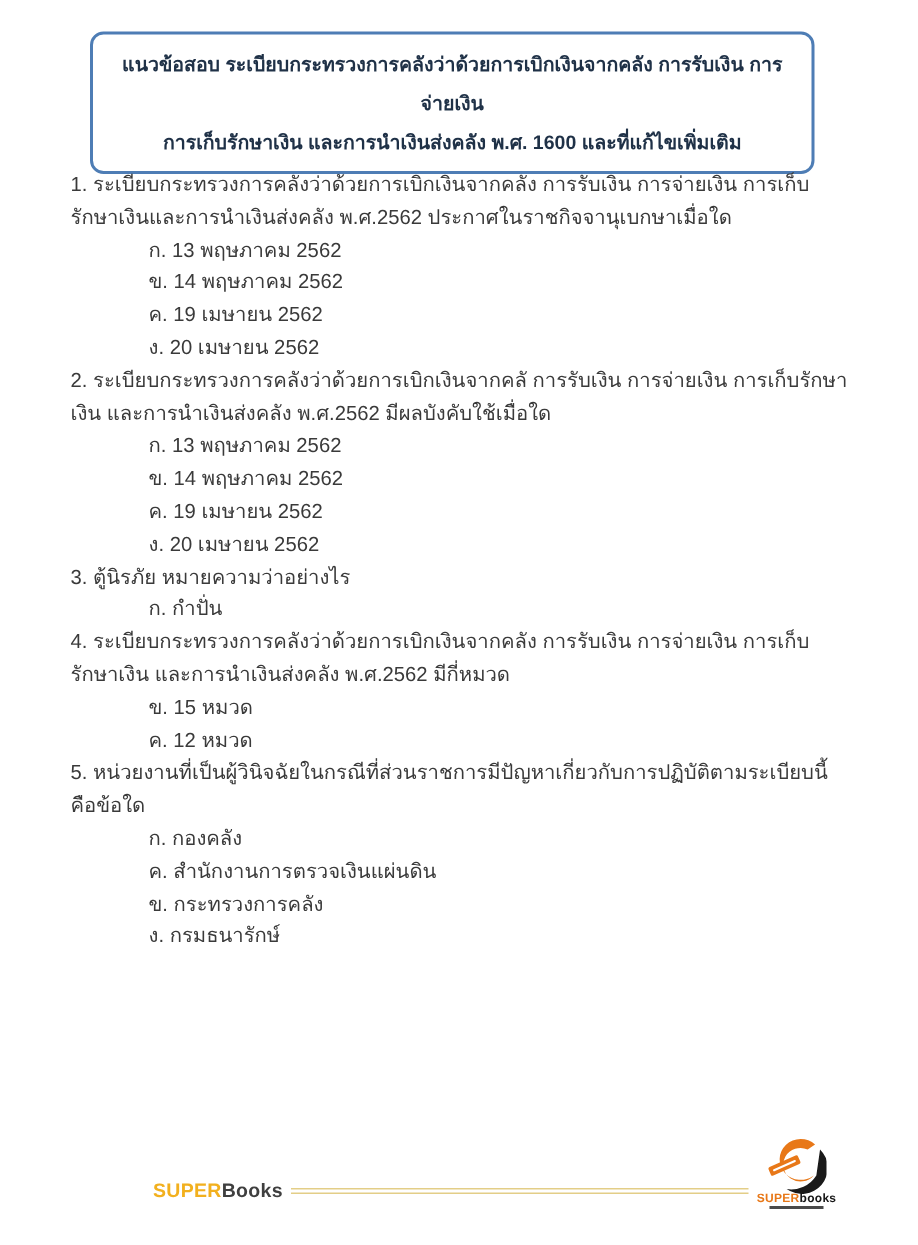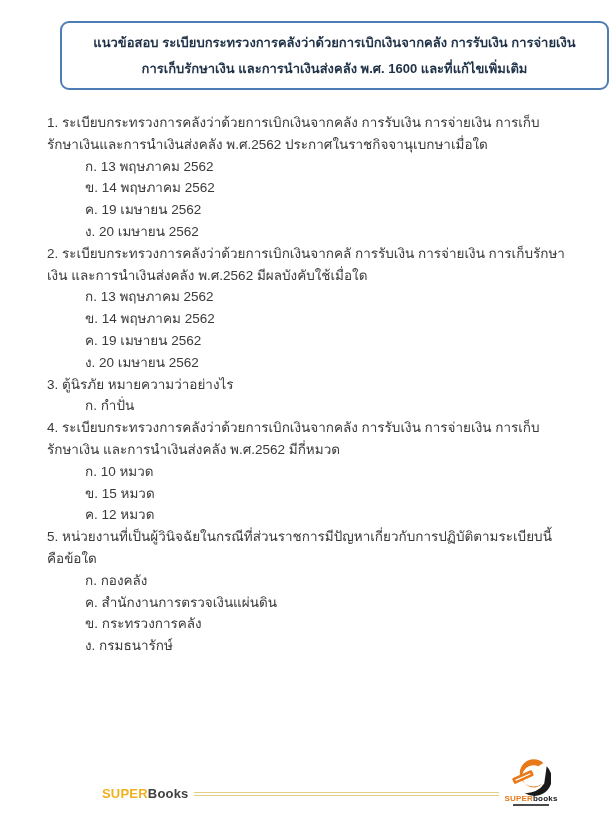--- a/index.html
+++ b/index.html
@@ -12,21 +12,21 @@
     font-family: "Liberation Sans", "DejaVu Sans", sans-serif;
     color: #3a3a3a;
     overflow: hidden;
   }
 
   
   .header-box {
     position: absolute;
     left: 60px;
     top: 21px;
-    width: 549px;
+    width: 483px;
     min-height: 57px;
     border: 2px solid #4e7db5;
     border-radius: 9px;
     padding: 7px 16px 6px 16px;
     display: flex;
     flex-direction: column;
     justify-content: center;
     text-align: center;
   }
   .header-box .title-line {
@@ -43,21 +43,21 @@
     left: 47px;
     top: 112px;
     width: 520px;
   }
   .question-block { margin: 0; }
   .question-text {
     font-size: 13.5px;
     line-height: 21.8px;
     color: #3a3a3a;
   }
-  .question-options { margin-left: 38px; }
+  .question-options { margin-left: 52px; }
   .option-item {
     font-size: 13.5px;
     line-height: 21.8px;
     color: #3a3a3a;
   }
 
   
   .footer {
     position: absolute;
     left: 57px;
@@ -140,21 +140,20 @@
   <div class="question-block">
     <div class="question-text">3. ตู้นิรภัย หมายความว่าอย่างไร</div>
     <div class="question-options">
       <div class="option-item">ก. กำปั่น</div>
     </div>
   </div>
 
   <div class="question-block">
     <div class="question-text">4. ระเบียบกระทรวงการคลังว่าด้วยการเบิกเงินจากคลัง การรับเงิน การจ่ายเงิน การเก็บรักษาเงิน และการนำเงินส่งคลัง พ.ศ.2562 มีกี่หมวด</div>
     <div class="question-options">
-      <div class="option-item">ก. 10 หมวด</div>
       <div class="option-item">ข. 15 หมวด</div>
       <div class="option-item">ค. 12 หมวด</div>
     </div>
   </div>
 
   <div class="question-block">
     <div class="question-text">5. หน่วยงานที่เป็นผู้วินิจฉัยในกรณีที่ส่วนราชการมีปัญหาเกี่ยวกับการปฏิบัติตามระเบียบนี้ คือข้อใด</div>
     <div class="question-options">
       <div class="option-item">ก. กองคลัง</div>
       <div class="option-item">ค. สำนักงานการตรวจเงินแผ่นดิน</div>

